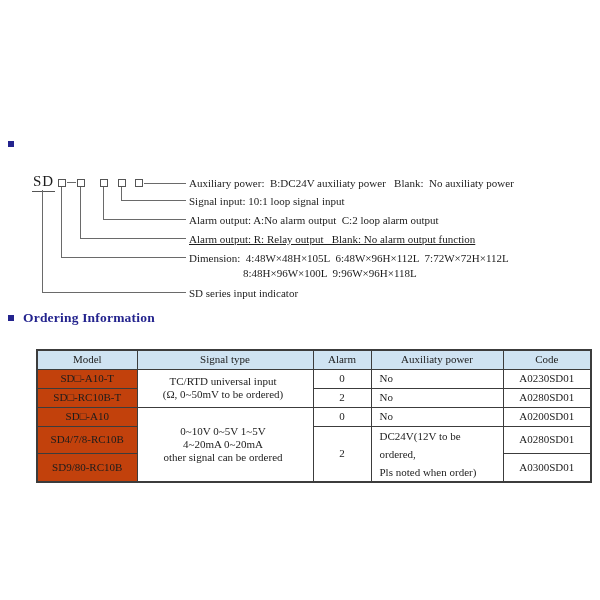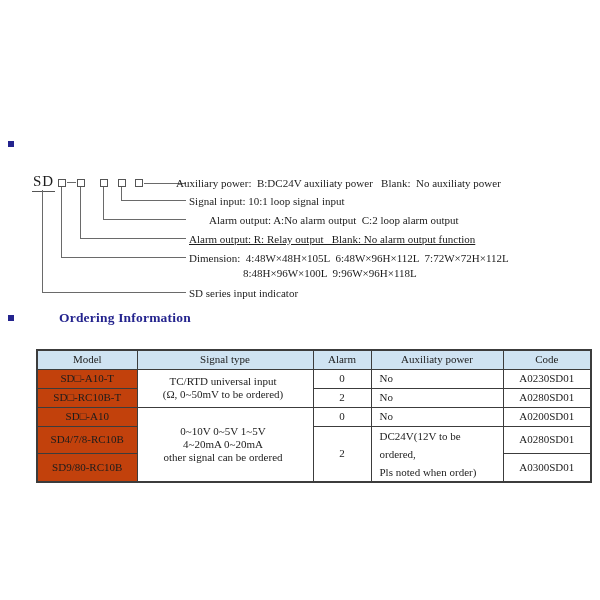--- a/index.html
+++ b/index.html
@@ -23,21 +23,21 @@
     color: #24248e;
     letter-spacing: 0.2px;
   }
   .heading .bullet {
     width: 6px; height: 6px;
     background: #24248e;
     margin-right: 9px;
     flex: 0 0 auto;
   }
   .h-model { top: 141px; }
-  .h-order { top: 310px; gap: 36px; }
+  .h-order { top: 310px; }
 
   
   .sd-prefix {
     position: absolute;
     left: 32px; top: 173px;
     font-size: 15px;
     letter-spacing: 1px;
     border-bottom: 1px solid #555;
     padding: 0 1px 2px 1px;
     line-height: 16px;
@@ -55,23 +55,23 @@
   .cb4 { left: 118px; }
   .cb5 { left: 135px; }
   .dline { position: absolute; background: #6a6a6a; }
   .diagram-label {
     position: absolute;
     font-size: 11px;
     line-height: 12px;
     white-space: pre;
     color: #1c1c1c;
   }
-  .lb-aux    { left: 176px; top: 177px; }
+  .lb-aux    { left: 189px; top: 177px; }
   .lb-signal { left: 189px; top: 195px; text-align: right; }
-  .lb-alarm-a{ left: 189px; top: 214px; margin-left: 20px; }
+  .lb-alarm-a{ left: 189px; top: 214px; }
   .lb-alarm-r{ left: 189px; top: 233px; text-decoration: underline; }
   .lb-dim1   { left: 189px; top: 252px; }
   .lb-dim2   { left: 243px; top: 267px; }
   .lb-series { left: 189px; top: 287px; }
 
   
   .order-table {
     position: absolute;
     left: 36px; top: 349px;
     border-collapse: collapse;

